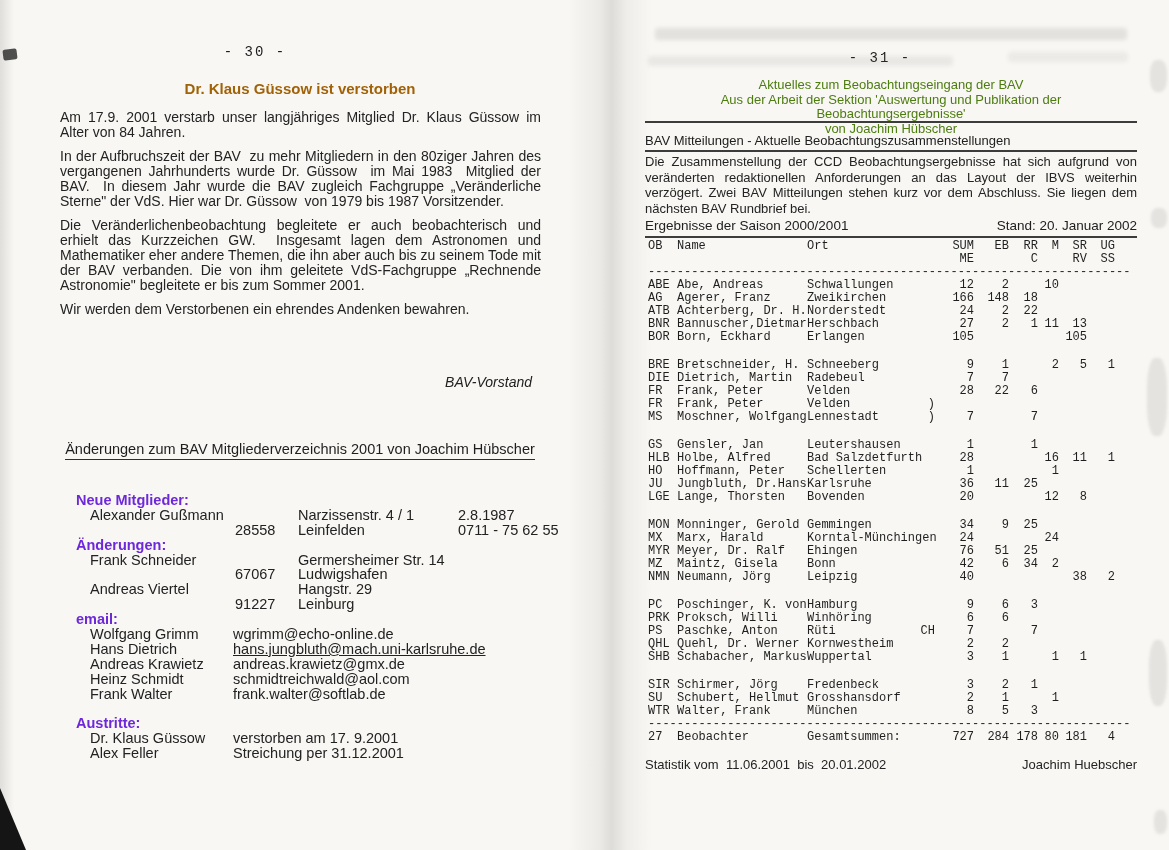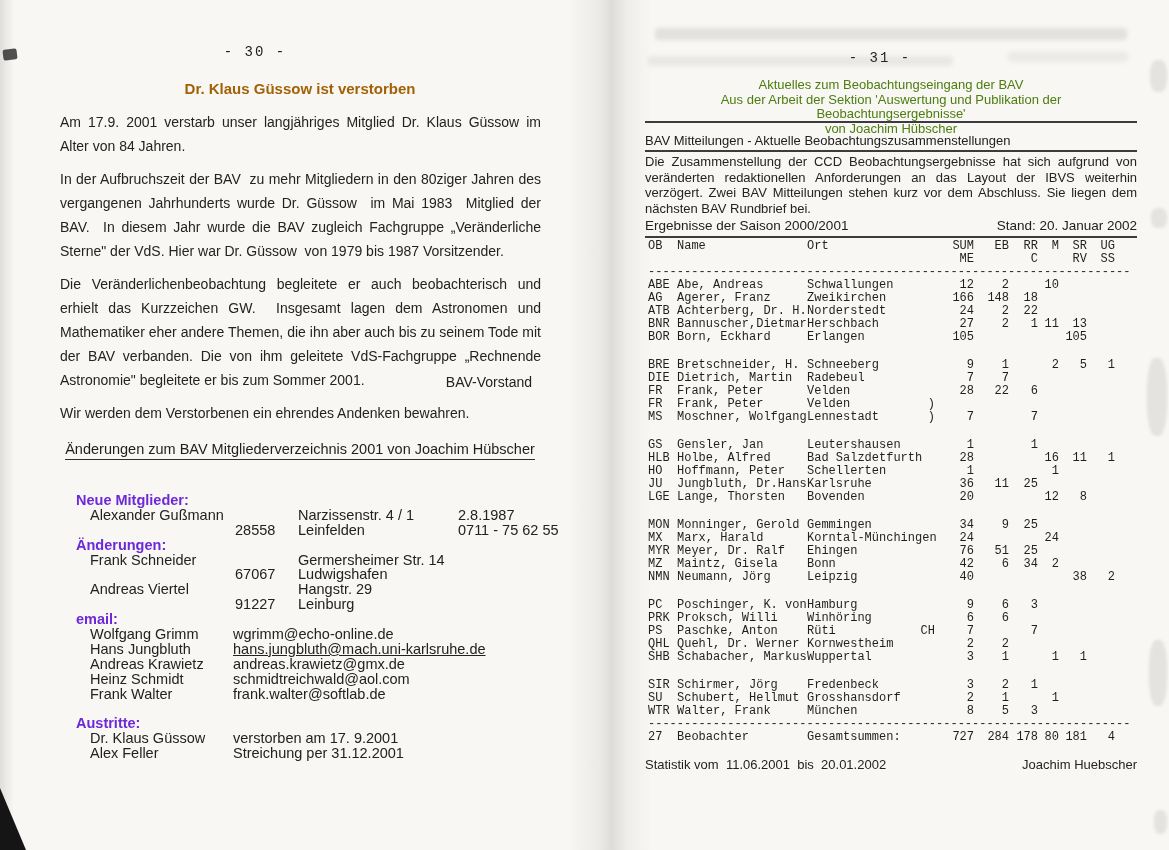--- a/index.html
+++ b/index.html
@@ -23,23 +23,23 @@
         clip-path:polygon(0 0,0 100%,100% 100%);z-index:6;}
   
   .mono{font-family:"Liberation Mono",monospace;}
   .pageno{position:absolute;font-size:14px;letter-spacing:2px;color:#1d1d1d;text-align:center;}
   .rule{position:absolute;height:0;border-top:2px solid #3c3c3c;}
   
   #lp-pageno{left:60px;top:44px;width:390px;}
   #obit-title{position:absolute;left:60px;top:80px;width:480px;text-align:center;
         font-size:15px;font-weight:bold;color:#a16207;}
   #obit-paras{position:absolute;left:60px;top:110px;width:481px;}
-  #obit-paras p{margin:0 0 9px 0;font-size:14px;line-height:24px;text-align:justify;
+  #obit-paras p{margin:0 0 9px 0;font-size:14px;line-height:15px;text-align:justify;
         white-space:pre-wrap;color:#232323;}
-  #obit-sign{position:absolute;left:60px;top:374px;width:472px;text-align:right;font-size:14px;}
+  #obit-sign{position:absolute;left:60px;top:374px;width:472px;text-align:right;font-size:14px;font-style:italic;}
   #chg-head-wrap{position:absolute;left:60px;top:440px;width:480px;text-align:center;}
   #chg-head{display:inline-block;font-size:14.5px;border-bottom:1.5px solid #2e2e2e;padding-bottom:2px;color:#1e1e1e;}
   #members{position:absolute;left:0;top:492px;width:595px;}
   .mrow{position:relative;height:14.9px;font-size:14.5px;color:#222;}
   .mrow span{position:absolute;top:0;white-space:nowrap;}
   .mx-label{left:76px;font-weight:bold;color:#6d28d9;}
   .mx-name{left:90px;}
   .mx-zip{left:235px;}
   .mx-street{left:298px;}
   .mx-extra{left:458px;}
@@ -139,21 +139,21 @@
           <span class="mx-street">Leinburg</span>
         </div>
         <div class="mrow">
           <span class="mx-label">email:</span>
         </div>
         <div class="mrow">
           <span class="mx-name">Wolfgang Grimm</span>
           <span class="mx-mail">wgrimm@echo-online.de</span>
         </div>
         <div class="mrow">
-          <span class="mx-name">Hans Jungbluth</span>
+          <span class="mx-name">Hans Dietrich</span>
           <span class="mx-mail u">hans.jungbluth@mach.uni-karlsruhe.de</span>
         </div>
         <div class="mrow">
           <span class="mx-name">Andreas Krawietz</span>
           <span class="mx-mail">andreas.krawietz@gmx.de</span>
         </div>
         <div class="mrow">
           <span class="mx-name">Heinz Schmidt</span>
           <span class="mx-mail">schmidtreichwald@aol.com</span>
         </div>

